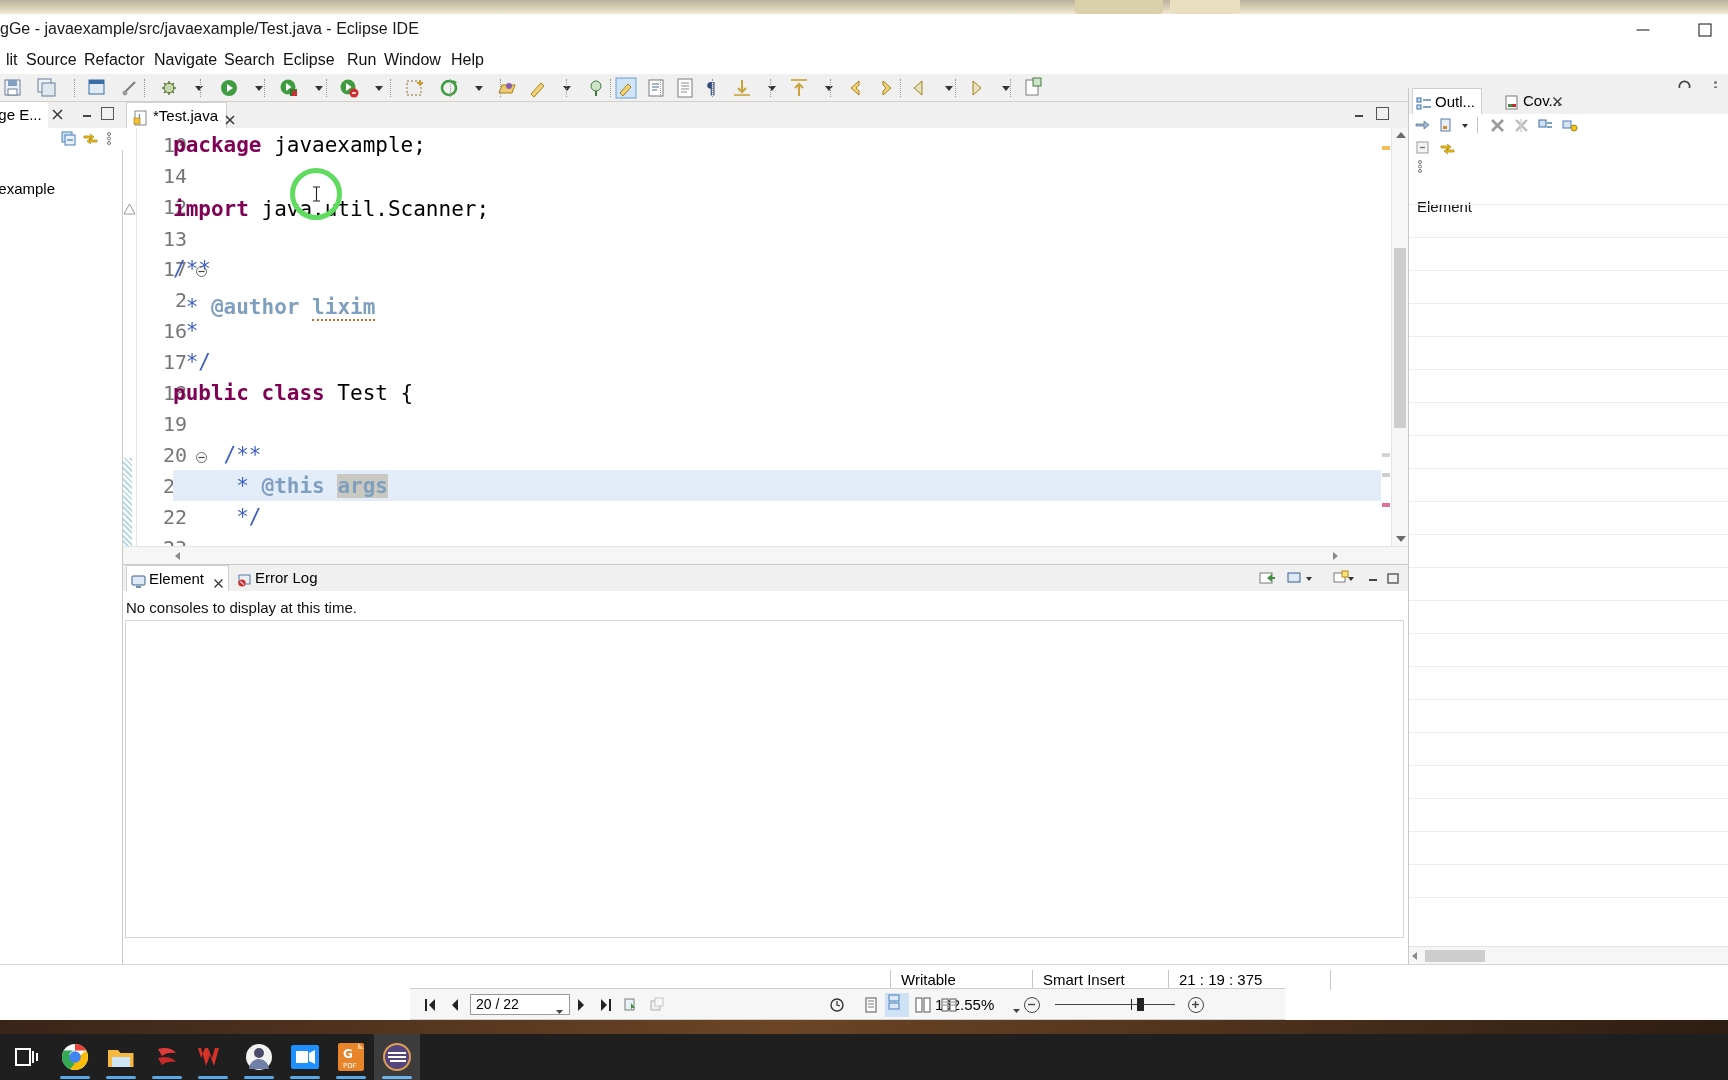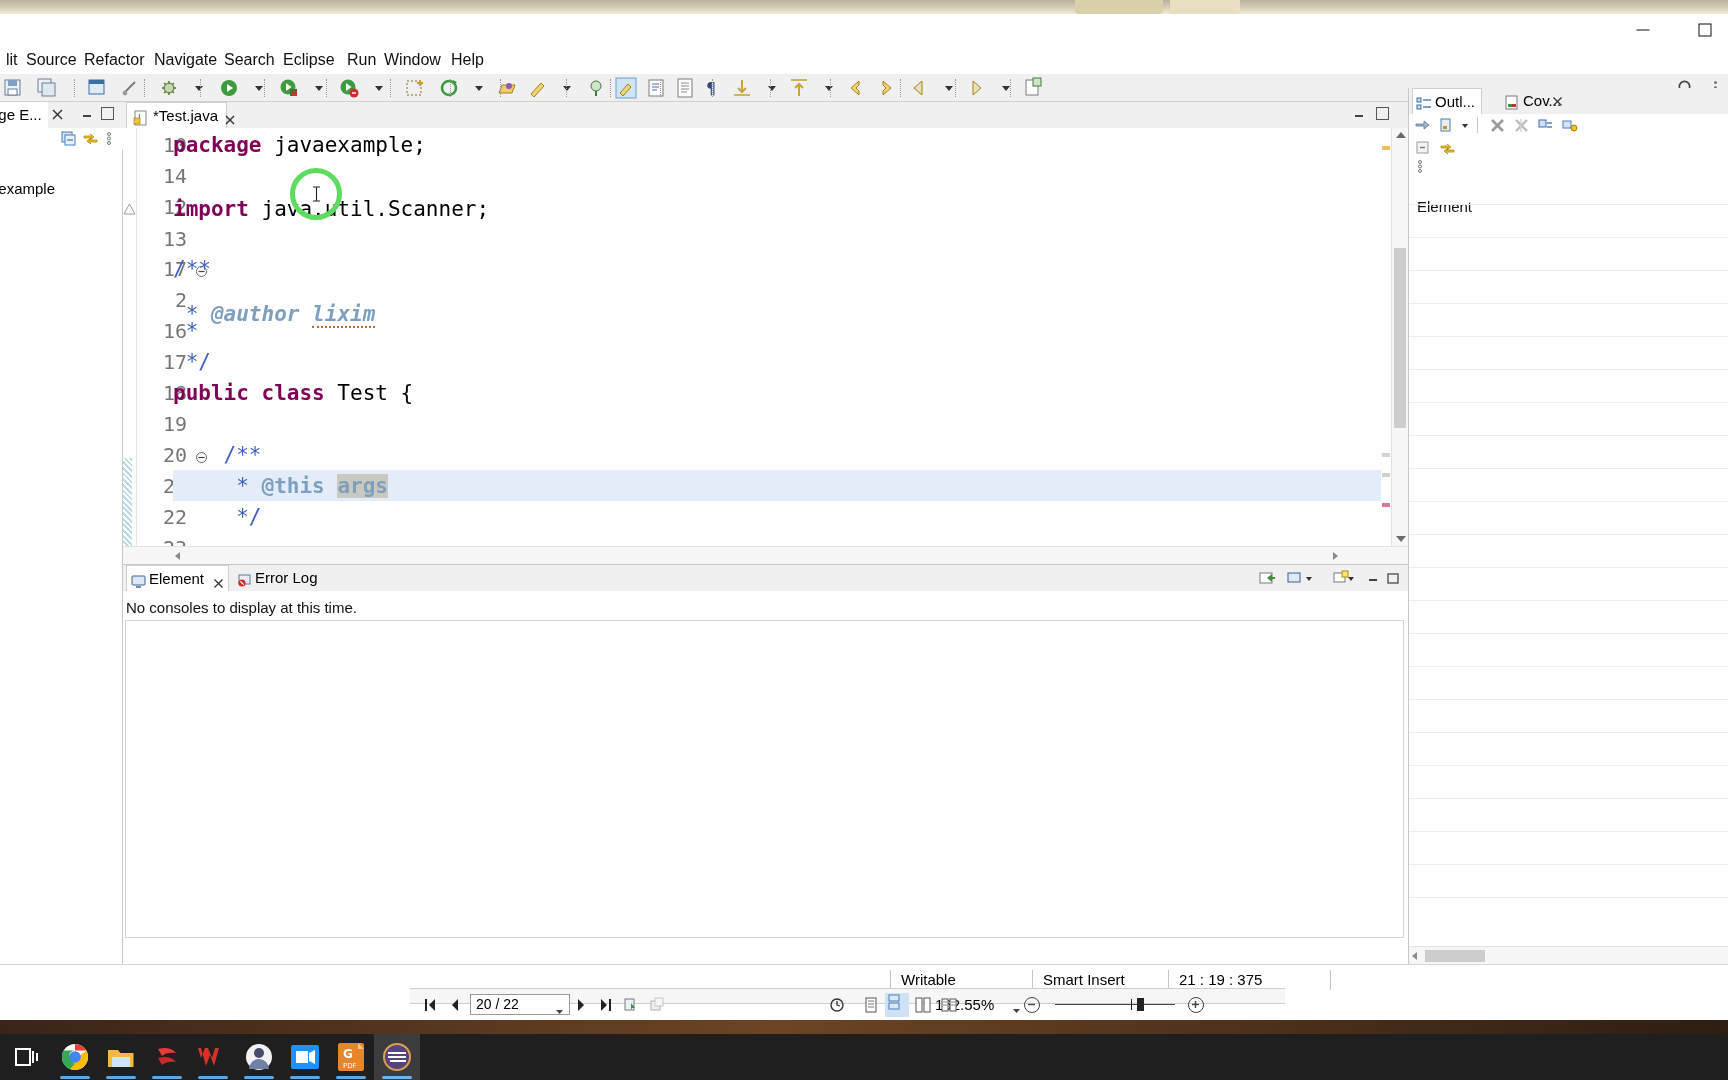--- a/index.html
+++ b/index.html
@@ -157,21 +157,21 @@
   
   #statusbar{
     position:absolute; left:0; top:964px; width:1728px; height:30px;
     background:#ffffff; border-top:1px solid #d8d8d8; font-size:15px;
   }
   .sb-cell{ position:absolute; top:5px; height:20px; line-height:20px; padding-left:10px;
             border-left:1px solid #c6c6c6; white-space:nowrap; }
 
   
   #pdfbar{
-    position:absolute; left:410px; top:988px; width:875px; height:16px;
+    position:absolute; left:410px; top:988px; width:875px; height:32px;
     background:#f6f6f6; border-top:1px solid #cfcfcf; border-bottom:1px solid #cfcfcf;
   }
   .pb-ico{ position:absolute; top:7px; width:18px; height:18px; }
   #pb-page{ position:absolute; left:60px; top:5px; width:100px; height:21px;
             background:#fff; border:1px solid #9a9a9a; font-size:14px; line-height:19px; padding-left:5px;}
   #pb-page-arrow{ position:absolute; left:145px; top:13px; }
   #pb-zoom{ position:absolute; left:525px; top:7px; font-size:15px; white-space:nowrap;}
   #pb-slider{ position:absolute; left:645px; top:15px; width:120px; height:1px; background:#444; }
   #pb-knob{ position:absolute; left:82px; top:-6px; width:7px; height:13px; background:#222; }
   #pb-tick{ position:absolute; left:76px; top:-5px; width:1px; height:11px; background:#222; }
@@ -194,20 +194,21 @@
 </style>
 </head>
 <body>
 
 <div id="top-strip">
   <div class="tabshape" style="left:1075px;width:88px;background:#d9cfa8;"></div>
   <div class="tabshape" style="left:1170px;width:70px;background:#e7dfc0;"></div>
 </div>
 
 <div id="titlebar">
+  <div id="title-text">gGe - javaexample/src/javaexample/Test.java - Eclipse IDE</div>
   <div class="wbtn" id="btn-min" style="left:1620px;">
       <i></i>
     </div>
   <div class="wbtn" id="btn-max" style="left:1682px;">
       <i></i>
     </div>
 </div>
 
 <div id="menubar">
     <div class="mi" style="left: 0px;">lit</div>
@@ -479,21 +480,21 @@
             <line x1="3.5" y1="6.5" x2="9.5" y2="6.5" stroke="#444" stroke-width="1.2"></line>
           </svg></div>
       </div>
     <div id="occurbar"></div>
     <div id="ed-code">
         <div class="cl" style="top: 5px;"><span class=" kw">package</span><span> javaexample;</span></div>
         <div class="cl" style="top: 36px;"></div>
         <div class="cl" style="top: 69px;"><span class=" kw">import</span><span> java.util.Scanner;</span></div>
         <div class="cl" style="top: 98px;"></div>
         <div class="cl" style="top: 129px;"><span class=" cm">/**</span></div>
-        <div class="cl" style="top: 174px; font-style: italic;"><span class=" cm"> * </span><span class=" cmtag">@author</span><span class=" cm"> </span><span class=" cmtag" style="border-bottom: 2px dotted rgb(192, 106, 42);">lixim</span></div>
+        <div class="cl" style="top: 167px;"><span class=" cm"> * </span><span class=" cmtag">@author</span><span class=" cm"> </span><span class=" cmtag" style="border-bottom: 2px dotted rgb(192, 106, 42);">lixim</span></div>
         <div class="cl" style="top: 191px;"><span class=" cm"> *</span></div>
         <div class="cl" style="top: 222px;"><span class=" cm"> */</span></div>
         <div class="cl" style="top: 253px;"><span class=" kw">public class</span><span> Test {</span></div>
         <div class="cl" style="top: 284px;"></div>
         <div class="cl" style="top: 315px;"><span class=" cm">    /**</span></div>
         <div class="hlrow" style="top: 342px;"></div>
         <div class="cl" style="top: 346px;"><span class=" cm">     * </span><span class=" cmtag">@this</span><span class=" cm"> </span><span class=" cmtag sel">args</span></div>
         <div class="cl" style="top: 377px;"><span class=" cm">     */</span></div>
         <div class="cl" style="top: 408px;"></div>
       </div>

